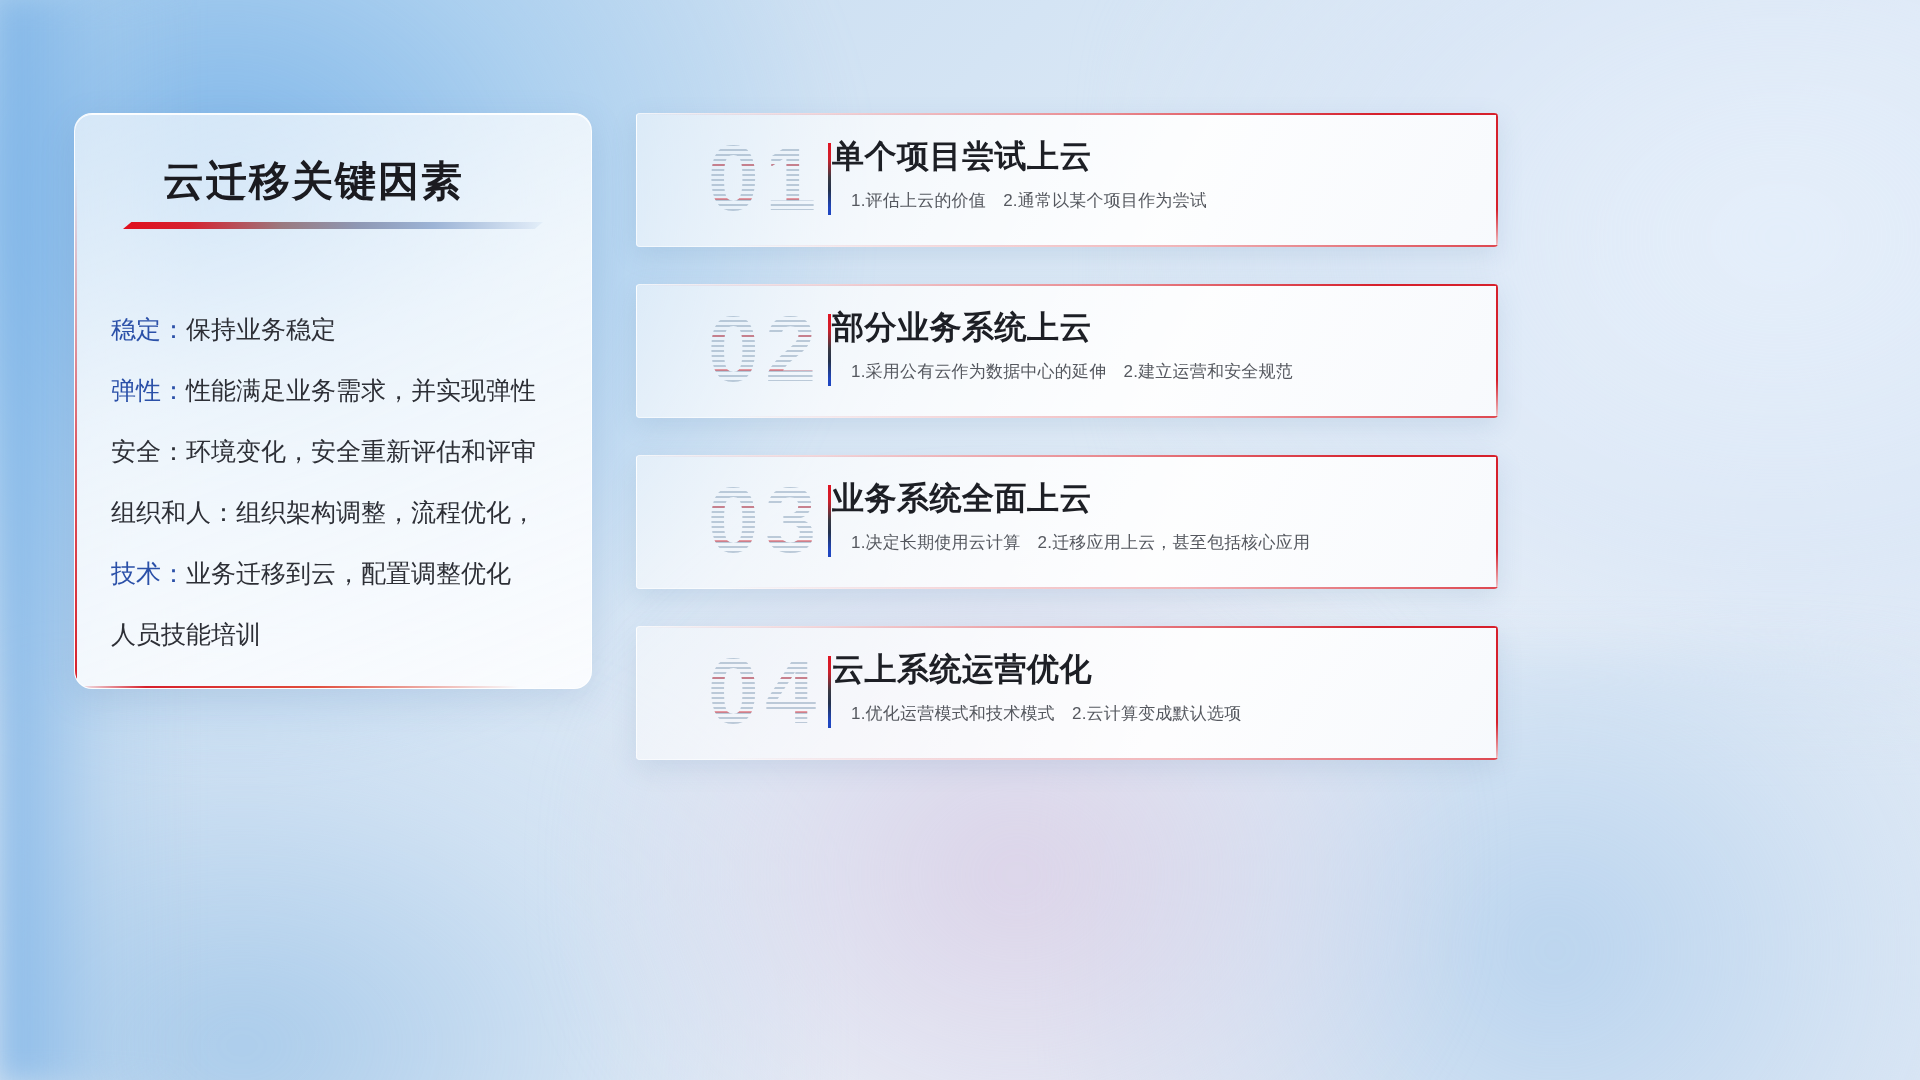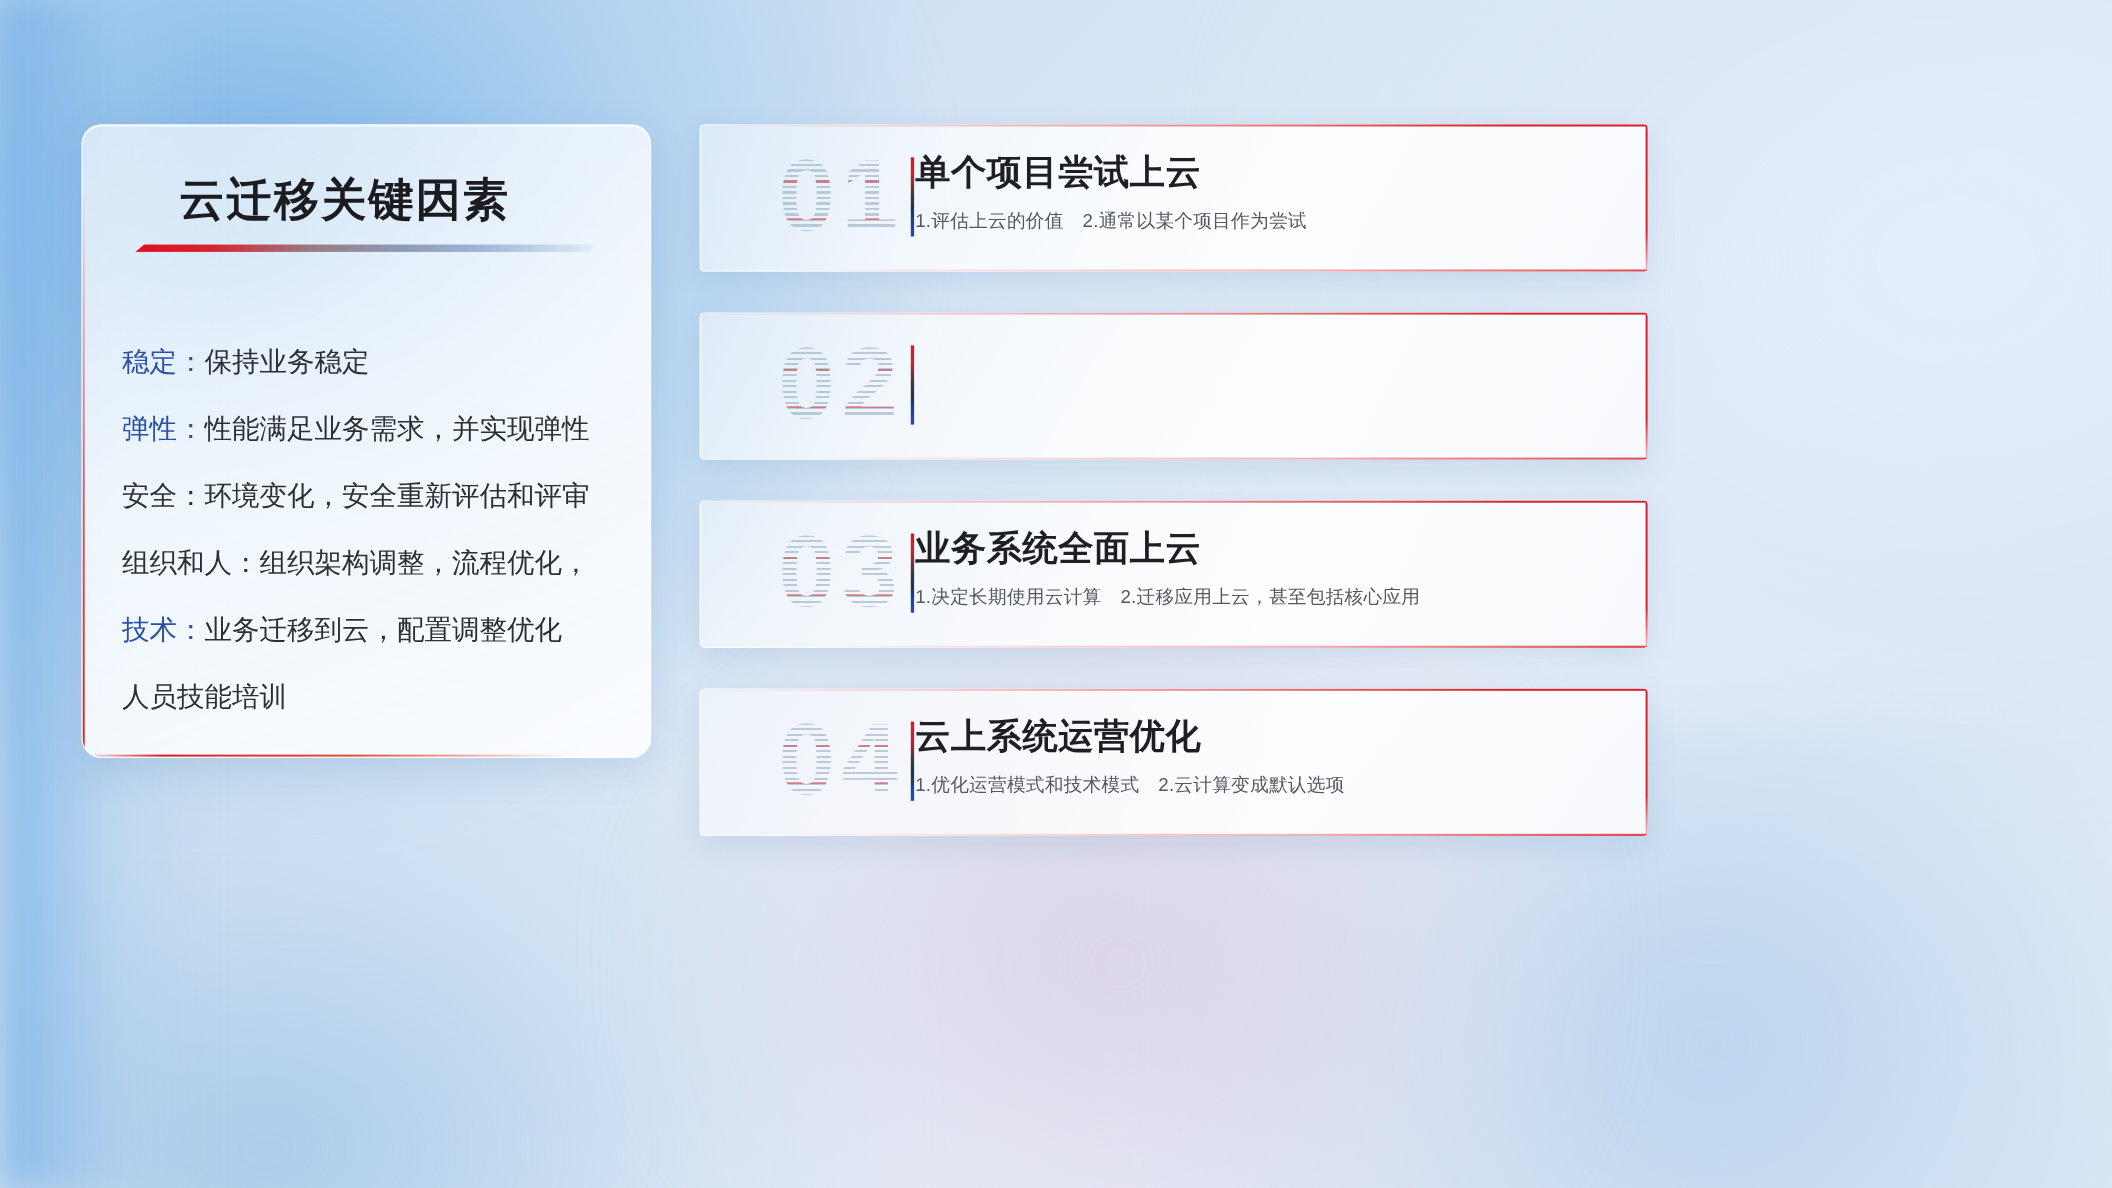--- a/index.html
+++ b/index.html
@@ -135,21 +135,21 @@
 
   .step-divider {
     position: absolute; left: 192px; top: 30px; width: 3px; height: 72px;
     background: linear-gradient(180deg, #e01423 0%, #d0202c 22%, #3a3a42 48%, #23324f 66%, #1f46c0 90%, #1f46c0 100%);
   }
   .step-body { position: absolute; left: 196px; top: 22px; right: 24px; }
   .step-title {
     font-size: 32px; font-weight: 700; color: #1d1f25; letter-spacing: .5px;
     margin-bottom: 10px;
   }
-  .step-desc { font-size: 17px; color: #55585f; letter-spacing: .2px; }
+  .step-desc { font-size: 17px; color: #55585f; letter-spacing: .2px; margin-left: 19px; }
 </style>
 </head>
 <body>
 
 <div id="bg">
   <div class="l"></div>
   <div class="g1"></div>
   <div class="g3"></div>
   <div class="g4"></div>
   <div class="g5"></div>
@@ -187,20 +187,24 @@
         </div>
       </section>
       <section class="step-card" style="top: 284px;">
         <div class="edge-top"></div>
         <div class="edge-right"></div>
         <div class="edge-bottom"></div>
         <div class="edge-left"></div>
         <div class="step-num">02</div>
         <div class="step-num-tint">02</div>
         <div class="step-divider"></div>
+        <div class="step-body">
+          <div class="step-title">部分业务系统上云</div>
+          <div class="step-desc">1.采用公有云作为数据中心的延伸　2.建立运营和安全规范</div>
+        </div>
       </section>
       <section class="step-card" style="top: 455px;">
         <div class="edge-top"></div>
         <div class="edge-right"></div>
         <div class="edge-bottom"></div>
         <div class="edge-left"></div>
         <div class="step-num">03</div>
         <div class="step-num-tint">03</div>
         <div class="step-divider"></div>
         <div class="step-body">

